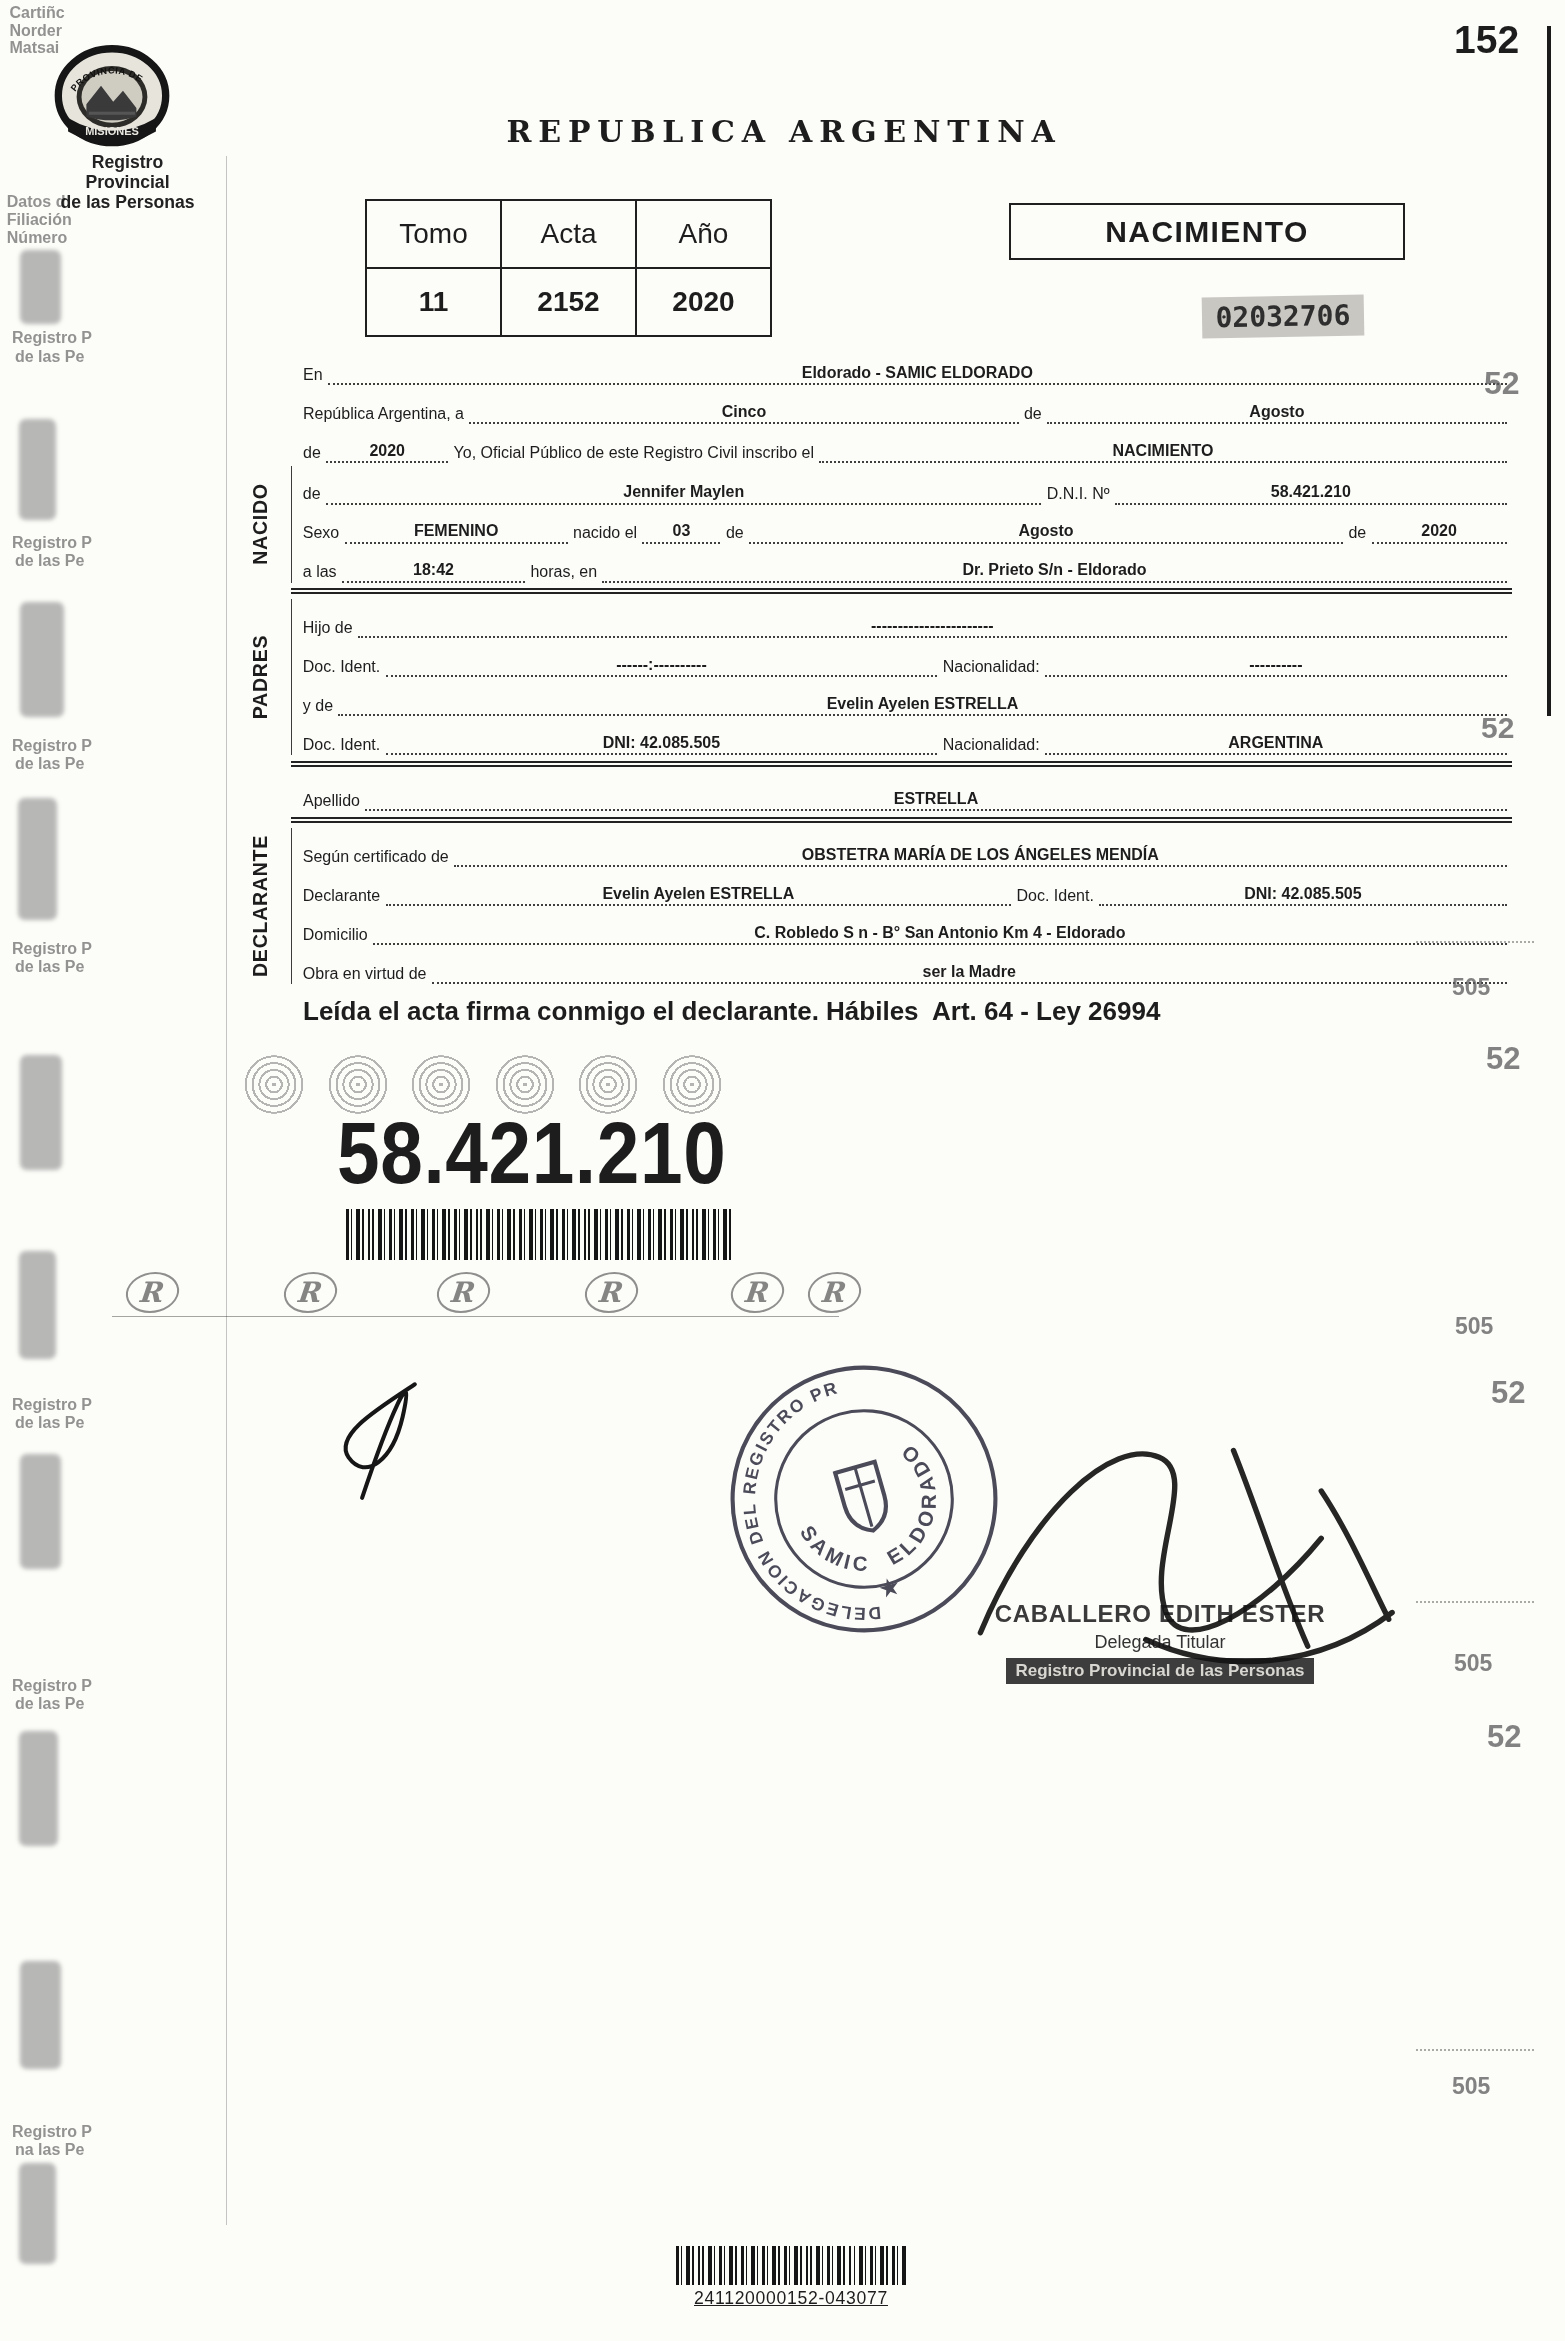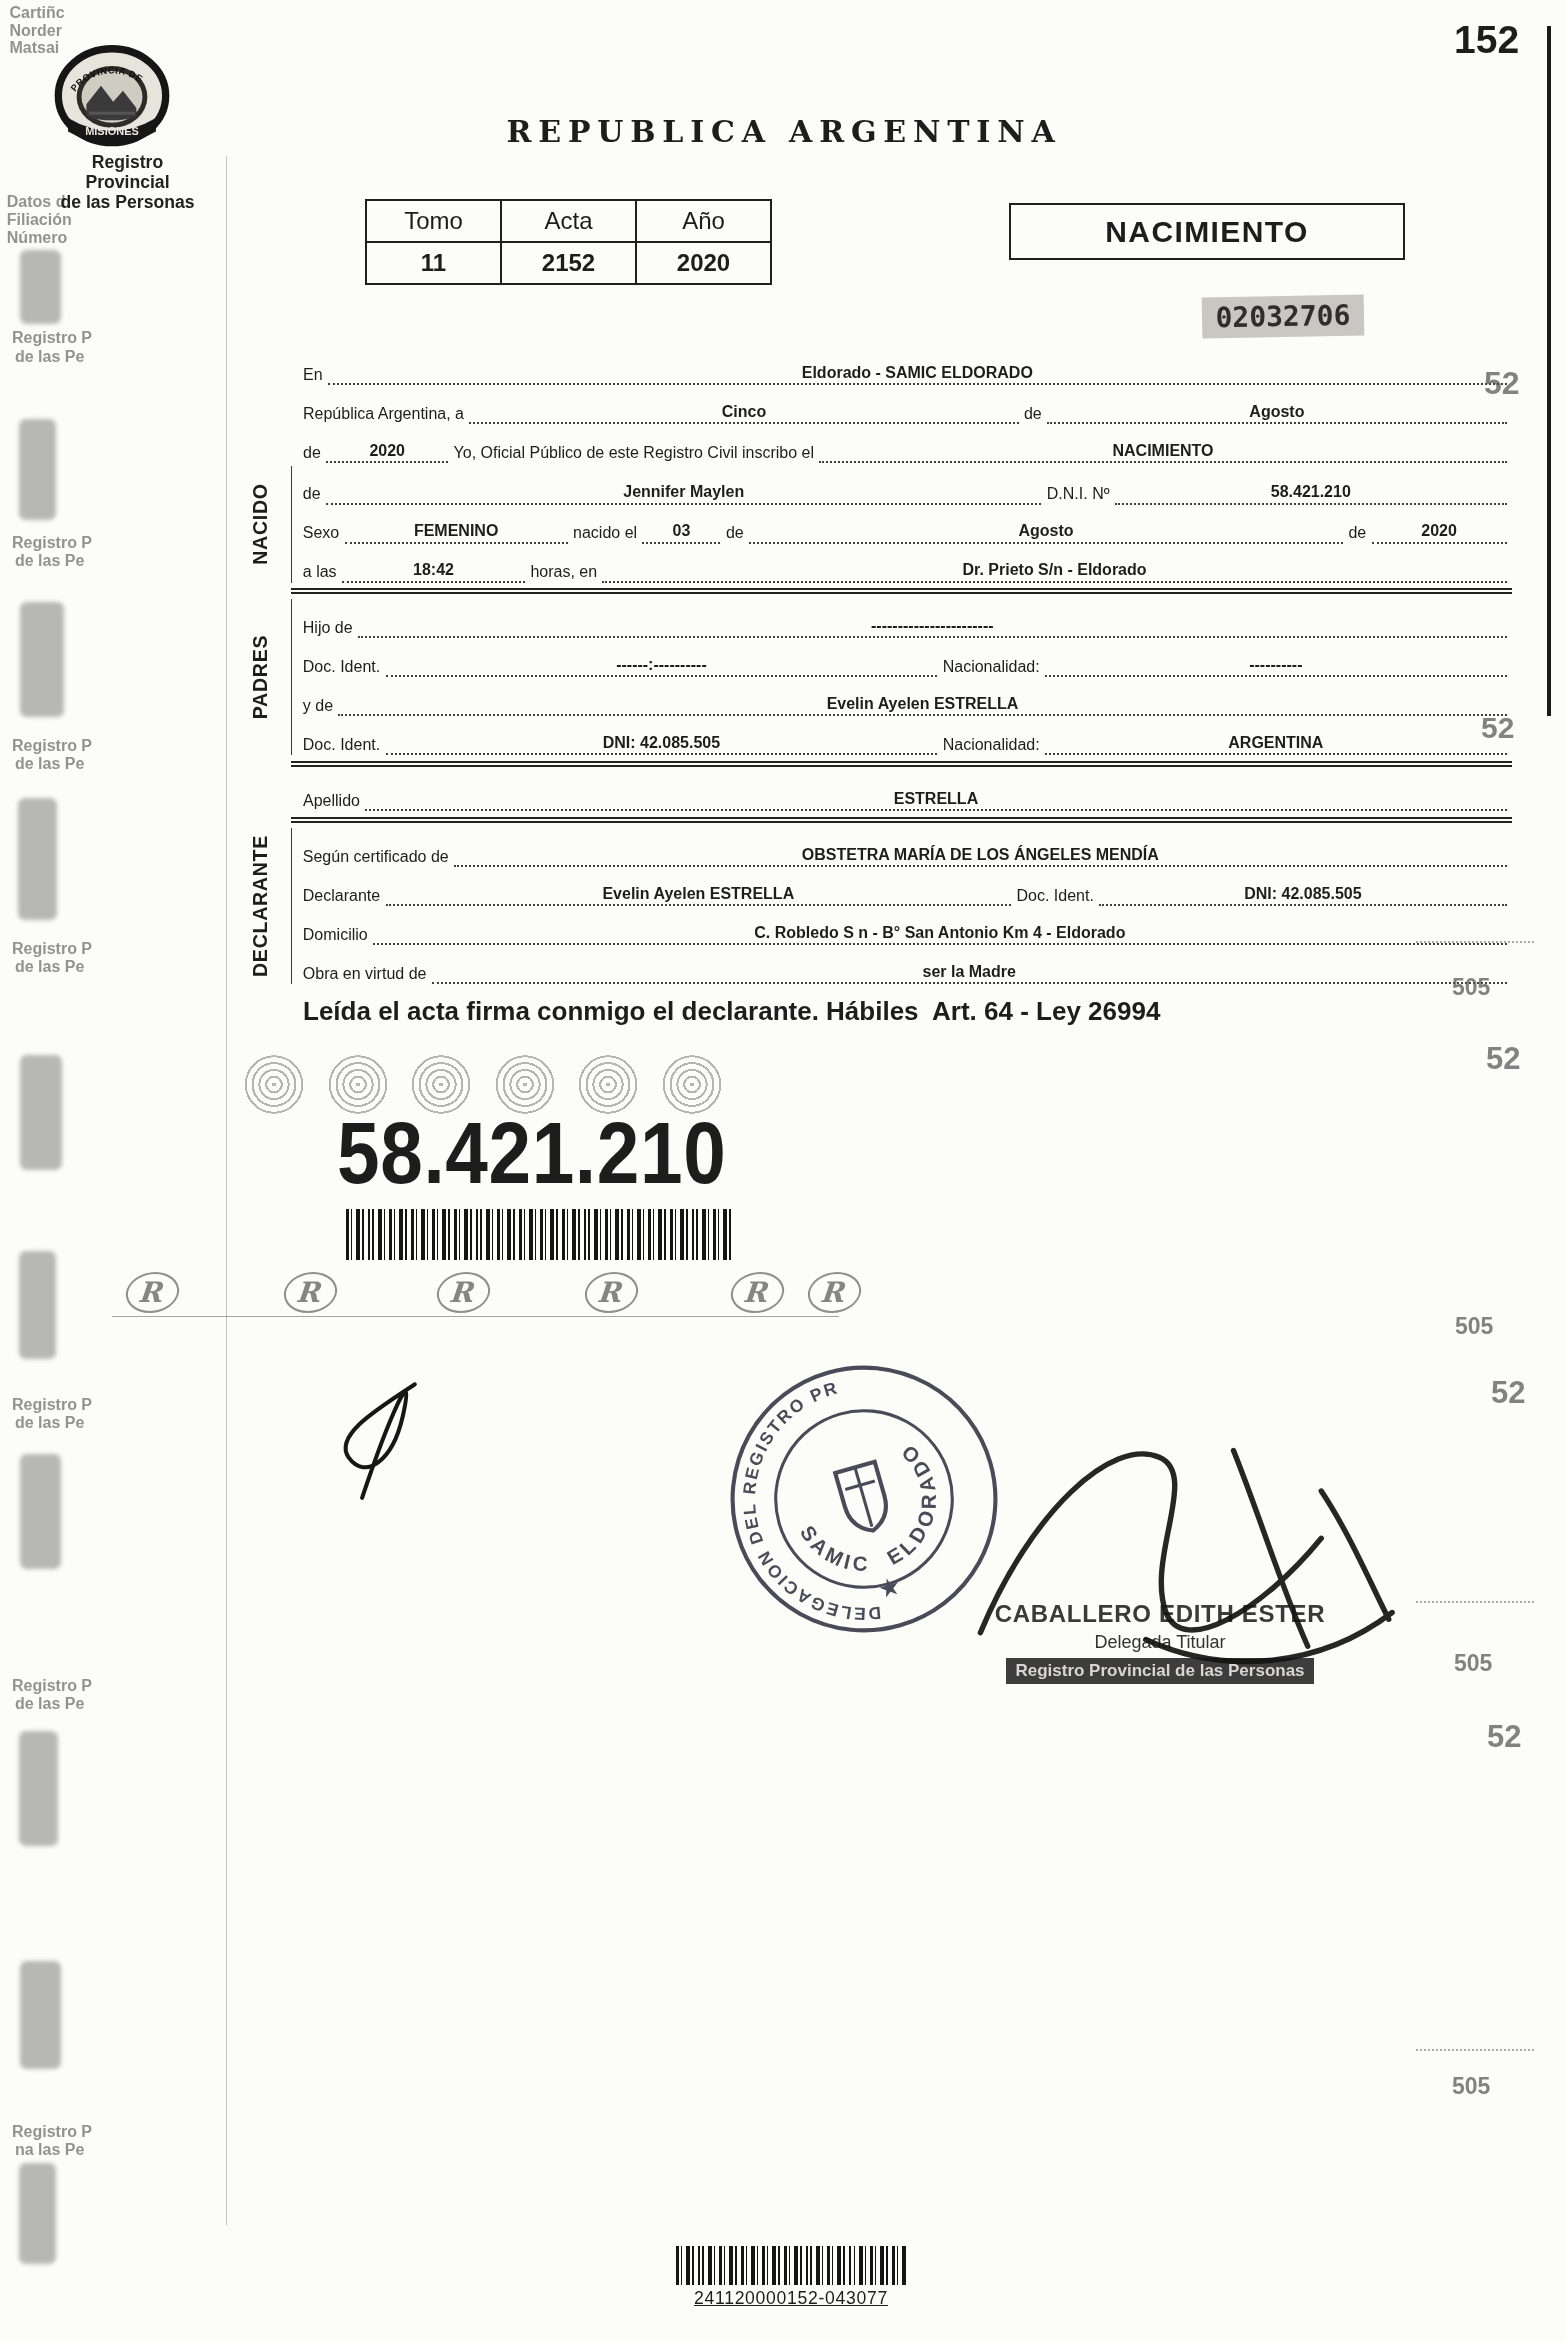--- a/index.html
+++ b/index.html
@@ -14,21 +14,21 @@
   .smudge { position:absolute; background:rgba(60,60,60,.36); filter:blur(2px); border-radius:6.8px; }
   .fold-line { position:absolute; left:226px; top:156px; width:1.4px; height:2069px; background:rgba(0,0,0,.22); }
   .right-edge { position:absolute; left:1547px; top:26px; width:4px; height:690px; background:#1b1b1b; }
   
   .page-number { position:absolute; left:1454px; top:17.6px; font-size:39px; font-weight:700; }
   .logo-wrap { position:absolute; left:27px; top:45px; width:169px; text-align:center; }
   .logo-caption { font-size:17.6px; font-weight:600; line-height:20px; color:#222;margin-left:32px; }
   .doc-title { position:absolute; left:446px; top:114px; width:676px; text-align:center;
     font-family:"DejaVu Serif", serif; font-weight:700; font-size:30px; letter-spacing:6.8px; }
   .rec-table { position:absolute; left:365px; top:199px; border-collapse:collapse; }
-  .rec-table th, .rec-table td { border:2px solid #1f1f1f; font-size:24px; text-align:center; padding:6px 0; }
+  .rec-table th, .rec-table td { border:2px solid #1f1f1f; font-size:28px; text-align:center; padding:17px 0; }
   .rec-table th { font-weight:400; width:135px; }
   .rec-table td { font-weight:600;border-radius:7px; }
   .type-box { position:absolute; left:1009px; top:203px; width:396px; height:57px; border:2.7px solid #1f1f1f;
     display:flex; align-items:center; justify-content:center; font-size:30px; font-weight:700; letter-spacing:1.4px; }
   .stamp-number { position:absolute; left:1202px; top:296px; background:#c9c7c2; color:#2e2e2e;
     font-family:"DejaVu Sans Mono", monospace; font-weight:700; font-size:28px; padding:4px 13.5px; transform:rotate(-1deg); }
   
   .form { position:absolute; left:291px; top:346px; width:1221px; }
   .line { display:flex; align-items:flex-end; height:39px; font-size:16px; }
   .plain { padding-left:12px; }

